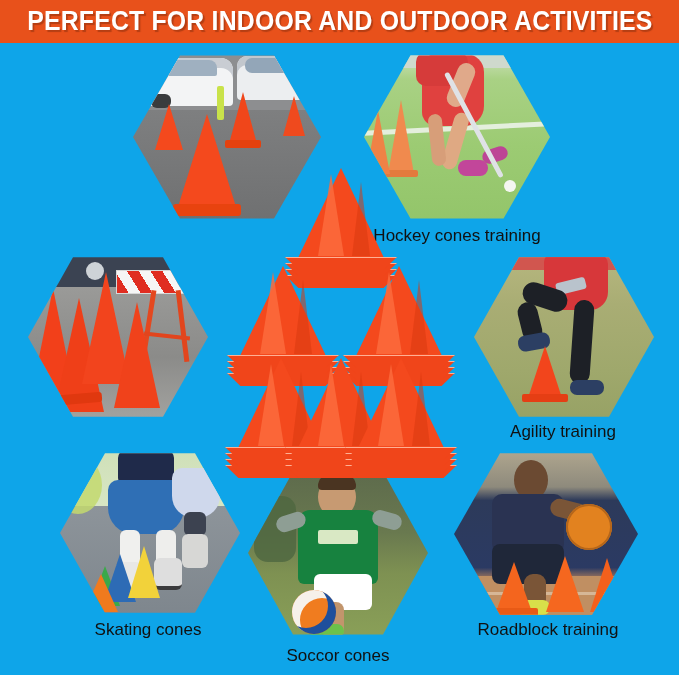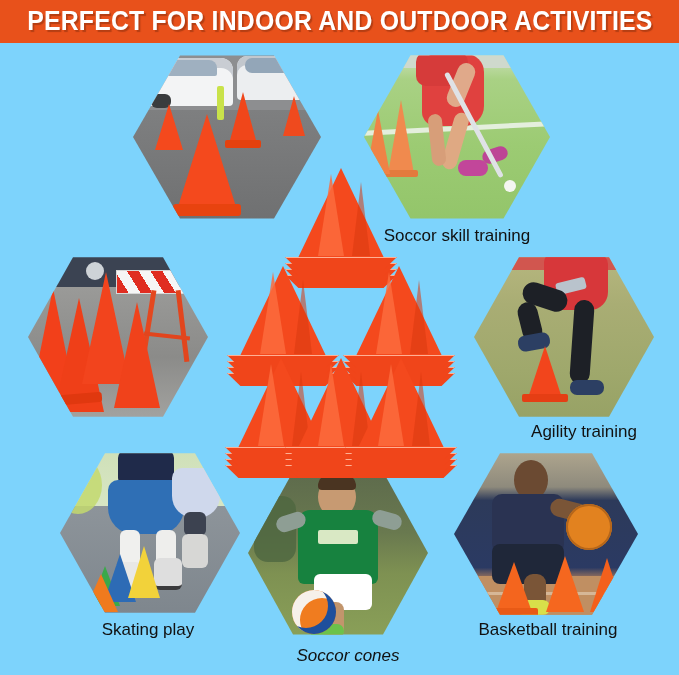--- a/index.html
+++ b/index.html
@@ -8,21 +8,21 @@
     padding: 0;
     background: #ffffff;
   }
   body {
     font-family: "Liberation Sans", sans-serif;
   }
   #infographic {
     position: relative;
     width: 679px;
     height: 675px;
-    background: #7dd3fc;
+    background: #0ea5e9;
     overflow: hidden;
   }
 
   
   .banner {
     position: absolute;
     left: 0;
     top: 0;
     width: 679px;
     height: 43px;
@@ -171,21 +171,21 @@
       <div class="obj" style="left:94px; top:108px; width:30px; height:16px; background:#c2469a; border-radius:8px;"></div>
       <div class="obj" style="left:118px; top:96px; width:26px; height:14px; background:#bd4595; border-radius:7px; transform:rotate(-18deg);"></div>
       <div class="obj bar" style="left:80px; top:22px; width:5px; height:118px; background:#dfe2e6; border-radius:3px; transform:rotate(-28deg); transform-origin:top left;"></div>
 
       <div class="obj" style="left:24px; top:48px; width:0; height:0; border-left:13px solid transparent; border-right:13px solid transparent; border-bottom:74px solid #f08a4e;"></div>
       <div class="obj" style="left:20px; top:118px; width:34px; height:7px; background:#e37a3d; border-radius:2px;"></div>
       <div class="obj" style="left:2px; top:58px; width:0; height:0; border-left:12px solid transparent; border-right:12px solid transparent; border-bottom:64px solid #ef8246;"></div>
       <div class="obj blob" style="left:140px; top:128px; width:12px; height:12px; background:#f4f6f0;"></div>
     </div>
   </div>
-  <div class="label" style="left:362px; top:226px; width:190px;">Soccor skill training</div>
+  <div class="label" style="left:362px; top:226px; width:190px;">Hockey cones training</div>
 
   <div class="hex" style="left:28px; top:254px; width:180px; height:166px;">
     <div class="scene" style="background:linear-gradient(#3b4352 0%, #3b4352 20%, #9a9a98 20%, #8b8b89 62%, #a3a3a0 100%);">
       <div class="obj blob" style="left:58px; top:8px; width:18px; height:18px; background:#e9ecef; opacity:0.85;"></div>
 
       <div class="obj" style="left:88px; top:16px; width:86px; height:22px; background:repeating-linear-gradient(58deg,#e02d21 0 10px,#f6f6f6 10px 20px); border:1px solid #d8d8d8;"></div>
       <div class="obj bar" style="left:118px; top:36px; width:5px; height:70px; background:#e4481f; transform:rotate(9deg);"></div>
       <div class="obj bar" style="left:152px; top:36px; width:5px; height:72px; background:#e2451d; transform:rotate(-7deg);"></div>
       <div class="obj bar" style="left:116px; top:80px; width:46px; height:4px; background:#e2451d; transform:rotate(6deg);"></div>
 
@@ -206,21 +206,21 @@
       <div class="obj" style="left:48px; top:32px; width:46px; height:22px; background:#1d2026; border-radius:12px; transform:rotate(18deg);"></div>
       <div class="obj" style="left:46px; top:48px; width:20px; height:40px; background:#1d2026; border-radius:10px; transform:rotate(-14deg);"></div>
       <div class="obj" style="left:98px; top:46px; width:20px; height:84px; background:#1d2026; border-radius:10px; transform:rotate(4deg);"></div>
       <div class="obj" style="left:44px; top:80px; width:32px; height:16px; background:#2c3f63; border-radius:7px; transform:rotate(-10deg);"></div>
       <div class="obj" style="left:96px; top:126px; width:34px; height:15px; background:#2c3f63; border-radius:7px;"></div>
 
       <div class="obj" style="left:54px; top:92px; width:0; height:0; border-left:17px solid transparent; border-right:17px solid transparent; border-bottom:52px solid #f2451c;"></div>
       <div class="obj" style="left:48px; top:140px; width:46px; height:8px; background:#e53e14; border-radius:2px;"></div>
     </div>
   </div>
-  <div class="label" style="left:489px; top:422px; width:190px;">Agility training</div>
+  <div class="label" style="left:468px; top:422px; width:190px;">Agility training</div>
 
   <div class="hex" style="left:60px; top:450px; width:180px; height:166px;">
     <div class="scene" style="background:linear-gradient(#cfe0b8 0%, #d8e6c4 34%, #8d949a 34%, #7e868d 100%);">
       <div class="obj blob" style="left:-6px; top:6px; width:48px; height:58px; background:#c3d96f; opacity:0.85;"></div>
 
       <div class="obj" style="left:58px; top:0; width:56px; height:36px; background:#1f2a4a; border-radius:8px;"></div>
       <div class="obj" style="left:48px; top:30px; width:76px; height:54px; background:#2f6fb5; border-radius:10px 10px 26px 26px;"></div>
       <div class="obj" style="left:60px; top:80px; width:20px; height:40px; background:#f0f0ee; border-radius:6px;"></div>
       <div class="obj" style="left:96px; top:80px; width:20px; height:40px; background:#eeeeec; border-radius:6px;"></div>
       <div class="obj" style="left:56px; top:112px; width:26px; height:26px; background:#e8e8e6; border-radius:6px; border-bottom:4px solid #3b3b3d;"></div>
@@ -229,60 +229,60 @@
       <div class="obj" style="left:112px; top:18px; width:48px; height:50px; background:#cfd8ec; border-radius:10px 10px 22px 22px;"></div>
       <div class="obj" style="left:124px; top:62px; width:22px; height:24px; background:#3c4250; border-radius:6px;"></div>
       <div class="obj" style="left:122px; top:84px; width:26px; height:34px; background:#d7d7d5; border-radius:6px;"></div>
 
       <div class="obj" style="left:30px; top:116px; width:0; height:0; border-left:15px solid transparent; border-right:15px solid transparent; border-bottom:40px solid #3aa94a;"></div>
       <div class="obj" style="left:44px; top:104px; width:0; height:0; border-left:16px solid transparent; border-right:16px solid transparent; border-bottom:48px solid #2d6bb5;"></div>
       <div class="obj" style="left:68px; top:96px; width:0; height:0; border-left:16px solid transparent; border-right:16px solid transparent; border-bottom:52px solid #f2d23a;"></div>
       <div class="obj" style="left:24px; top:124px; width:0; height:0; border-left:17px solid transparent; border-right:17px solid transparent; border-bottom:38px solid #f07a1e;"></div>
     </div>
   </div>
-  <div class="label" style="left:58px; top:620px; width:180px;">Skating play</div>
+  <div class="label" style="left:58px; top:620px; width:180px;">Skating cones</div>
 
   <div class="hex" style="left:248px; top:468px; width:180px; height:170px;">
     <div class="scene" style="background:linear-gradient(#5d6a4c 0%, #69794f 38%, #7e9152 62%, #8aa058 100%);">
       <div class="obj blob" style="left:6px; top:28px; width:42px; height:66px; background:#4d6640; opacity:0.8; border-radius:14px;"></div>
 
       <div class="obj blob" style="left:70px; top:8px; width:38px; height:42px; background:#c79a72;"></div>
       <div class="obj" style="left:70px; top:6px; width:38px; height:16px; background:#4a3421; border-radius:12px 12px 4px 4px;"></div>
       <div class="obj" style="left:50px; top:42px; width:80px; height:74px; background:#17823f; border-radius:12px 12px 6px 6px;"></div>
       <div class="obj" style="left:70px; top:62px; width:40px; height:14px; background:#d9e8c4; border-radius:2px;"></div>
       <div class="obj" style="left:28px; top:46px; width:30px; height:16px; background:#8e9e94; border-radius:8px; transform:rotate(-18deg);"></div>
       <div class="obj" style="left:124px; top:44px; width:30px; height:16px; background:#8e9e94; border-radius:8px; transform:rotate(16deg);"></div>
       <div class="obj" style="left:66px; top:106px; width:58px; height:36px; background:#ffffff; border-radius:6px;"></div>
       <div class="obj" style="left:74px; top:134px; width:22px; height:36px; background:#c2956c; border-radius:8px;"></div>
       <div class="obj" style="left:62px; top:156px; width:34px; height:14px; background:#6cc24a; border-radius:7px;"></div>
       <div class="obj blob" style="left:44px; top:122px; width:44px; height:44px; background:#f07c1f; box-shadow:inset -8px -6px 0 #1f4f9c, inset 8px 8px 0 #f6f1ea;"></div>
     </div>
   </div>
-  <div class="label" style="left:258px; top:646px; width:180px;font-style:italic;">Soccor cones</div>
+  <div class="label" style="left:248px; top:646px; width:180px;">Soccor cones</div>
 
   <div class="hex" style="left:454px; top:450px; width:184px; height:168px;">
     <div class="scene" style="background:linear-gradient(#b0a78f 0%, #8e8a7c 22%, #2d3a5a 30%, #2b3a63 70%, #b9825a 78%, #c08f62 100%);">
       <div class="obj bar" style="left:0; top:126px; width:184px; height:42px; background:#c08f62;"></div>
       <div class="obj bar" style="left:0; top:142px; width:184px; height:3px; background:#e0c8ae; opacity:0.7;"></div>
 
       <div class="obj blob" style="left:60px; top:10px; width:34px; height:40px; background:#6b4a32;"></div>
       <div class="obj" style="left:38px; top:44px; width:72px; height:60px; background:#2a3352; border-radius:10px;"></div>
       <div class="obj" style="left:38px; top:94px; width:72px; height:40px; background:#1f2739; border-radius:8px;"></div>
       <div class="obj" style="left:96px; top:52px; width:44px; height:18px; background:#7a5537; border-radius:9px; transform:rotate(14deg);"></div>
       <div class="obj" style="left:70px; top:124px; width:22px; height:36px; background:#7a5537; border-radius:9px;"></div>
       <div class="obj" style="left:62px; top:150px; width:34px; height:15px; background:#d8e04a; border-radius:7px;"></div>
       <div class="obj blob" style="left:112px; top:54px; width:46px; height:46px; background:#e2821f; box-shadow:inset 0 0 0 2px #b5661a;"></div>
 
       <div class="obj" style="left:42px; top:112px; width:0; height:0; border-left:18px solid transparent; border-right:18px solid transparent; border-bottom:50px solid #f4651e;"></div>
       <div class="obj" style="left:36px; top:158px; width:48px; height:9px; background:#e85a16; border-radius:2px;"></div>
       <div class="obj" style="left:92px; top:106px; width:0; height:0; border-left:19px solid transparent; border-right:19px solid transparent; border-bottom:56px solid #f5671f;"></div>
       <div class="obj" style="left:136px; top:108px; width:0; height:0; border-left:17px solid transparent; border-right:17px solid transparent; border-bottom:54px solid #f3601c;"></div>
     </div>
   </div>
-  <div class="label" style="left:448px; top:620px; width:200px;">Basketball training</div>
+  <div class="label" style="left:448px; top:620px; width:200px;">Roadblock training</div>
 
   <div class="stack" style="left:282px; top:168px;">
     <div class="body"></div>
     <div class="gloss"></div>
     <div class="shade"></div>
     <div class="rings">
       <div class="ring" style="bottom:0px;"></div>
       <div class="ring" style="bottom:6px;"></div>
       <div class="ring" style="bottom:12px;"></div>
       <div class="ring" style="bottom:18px;"></div>

